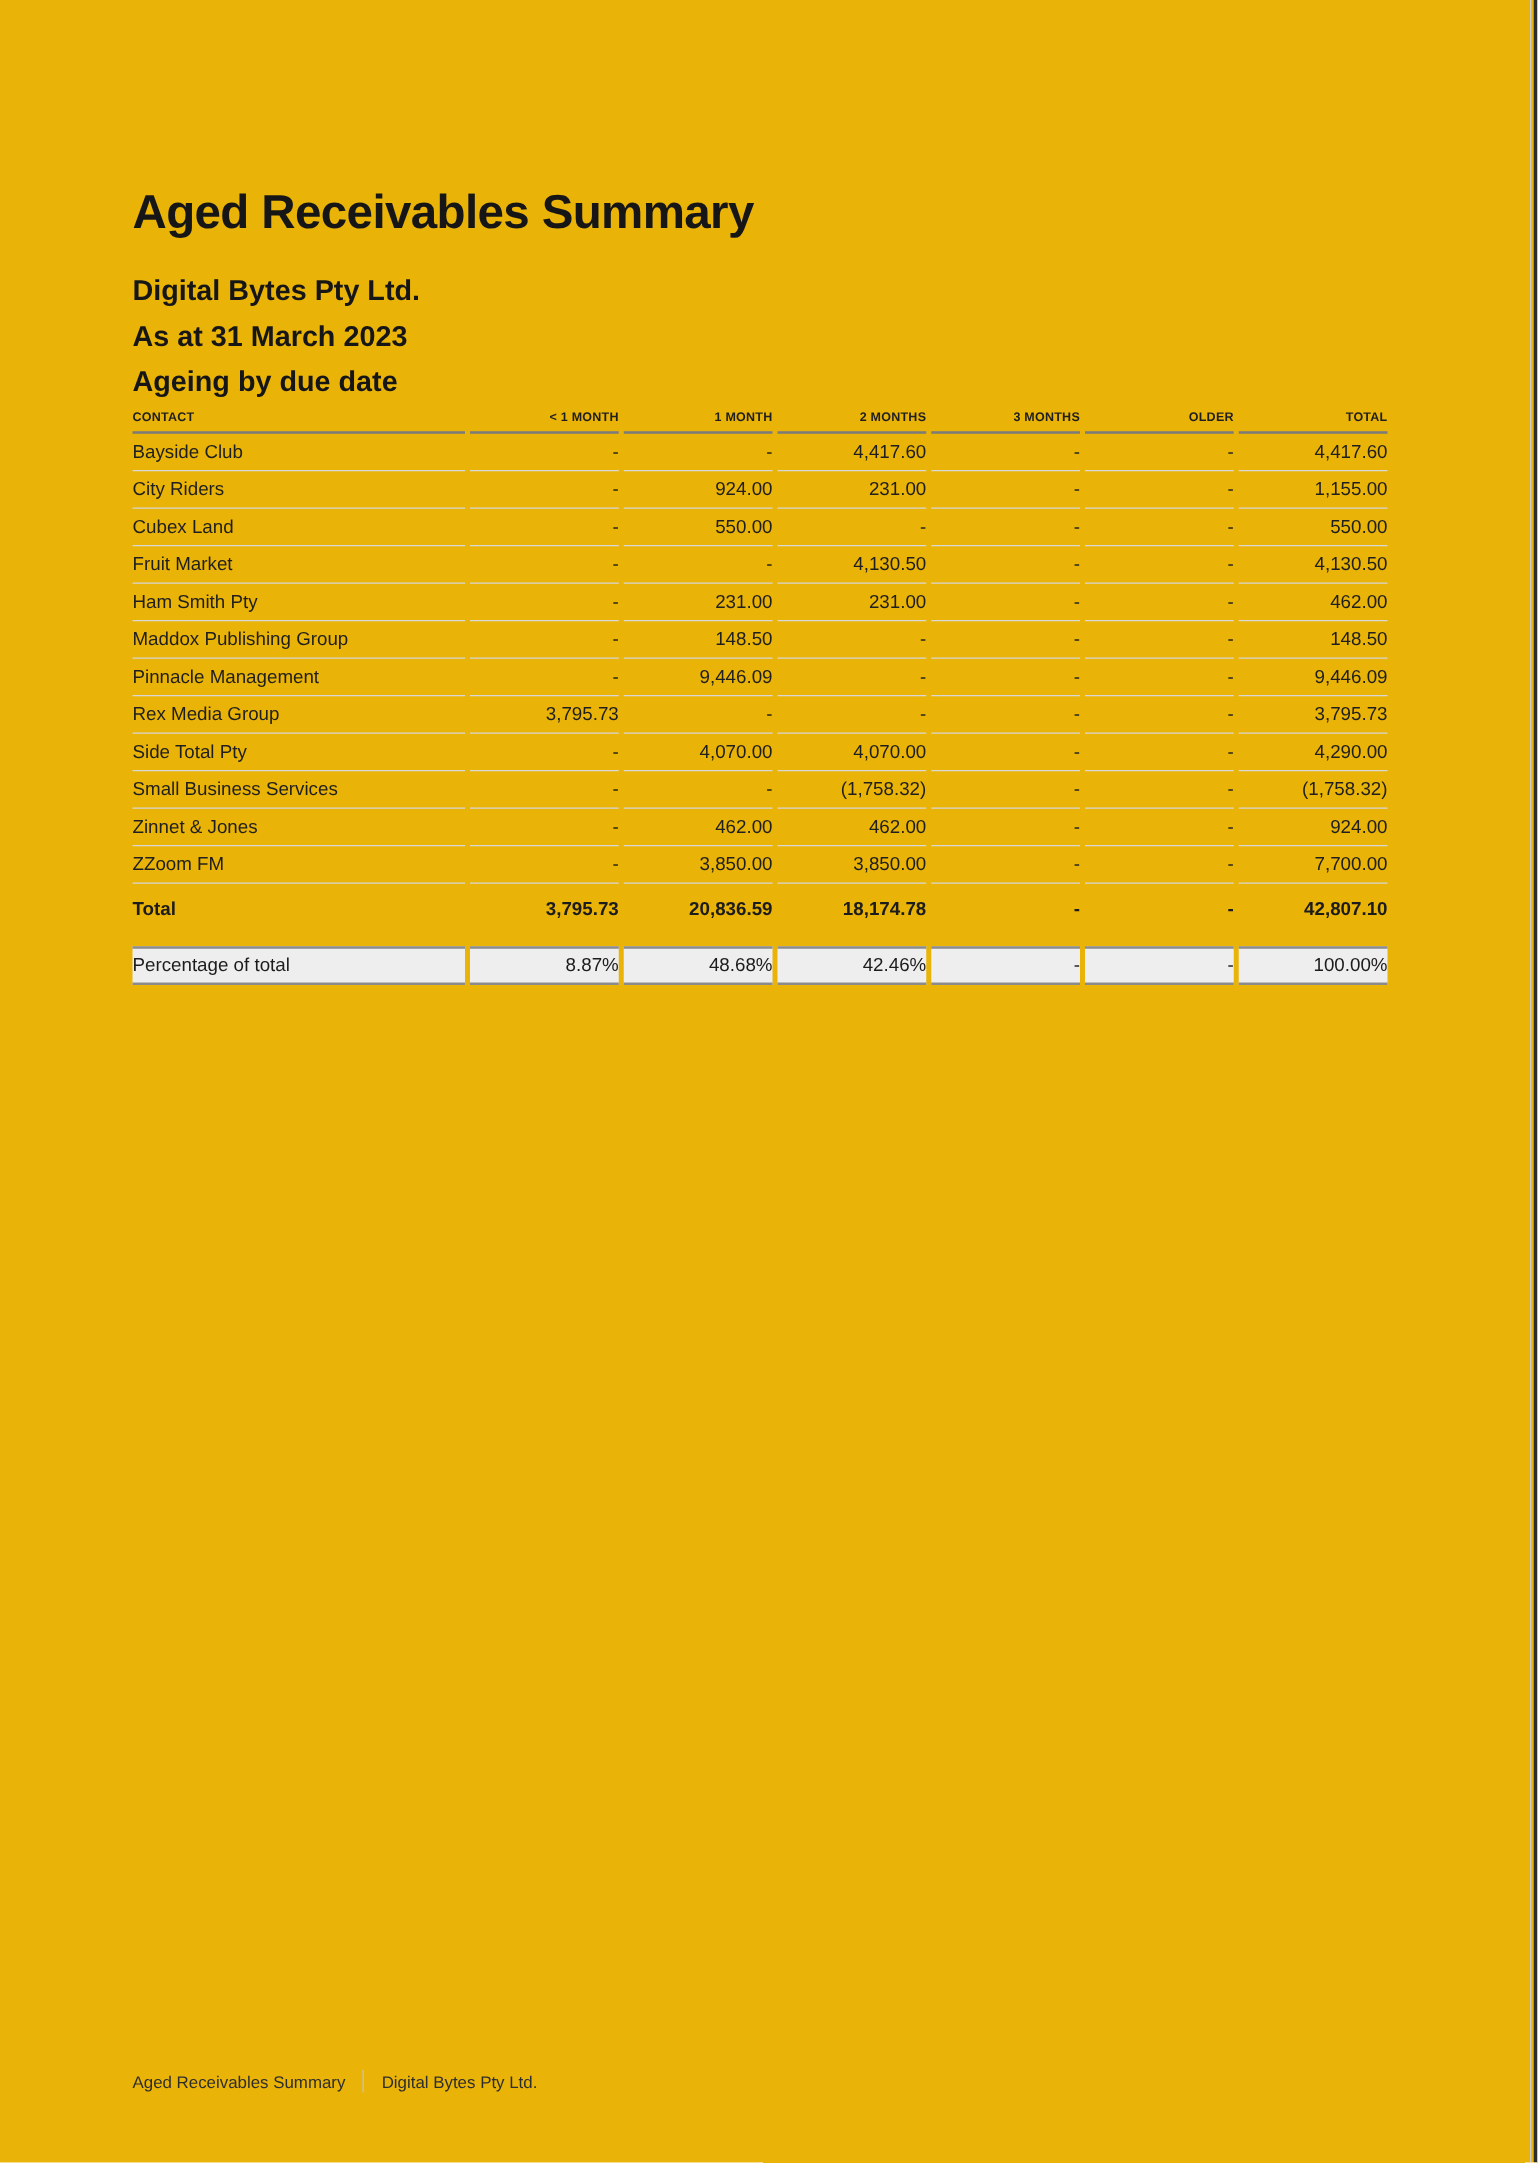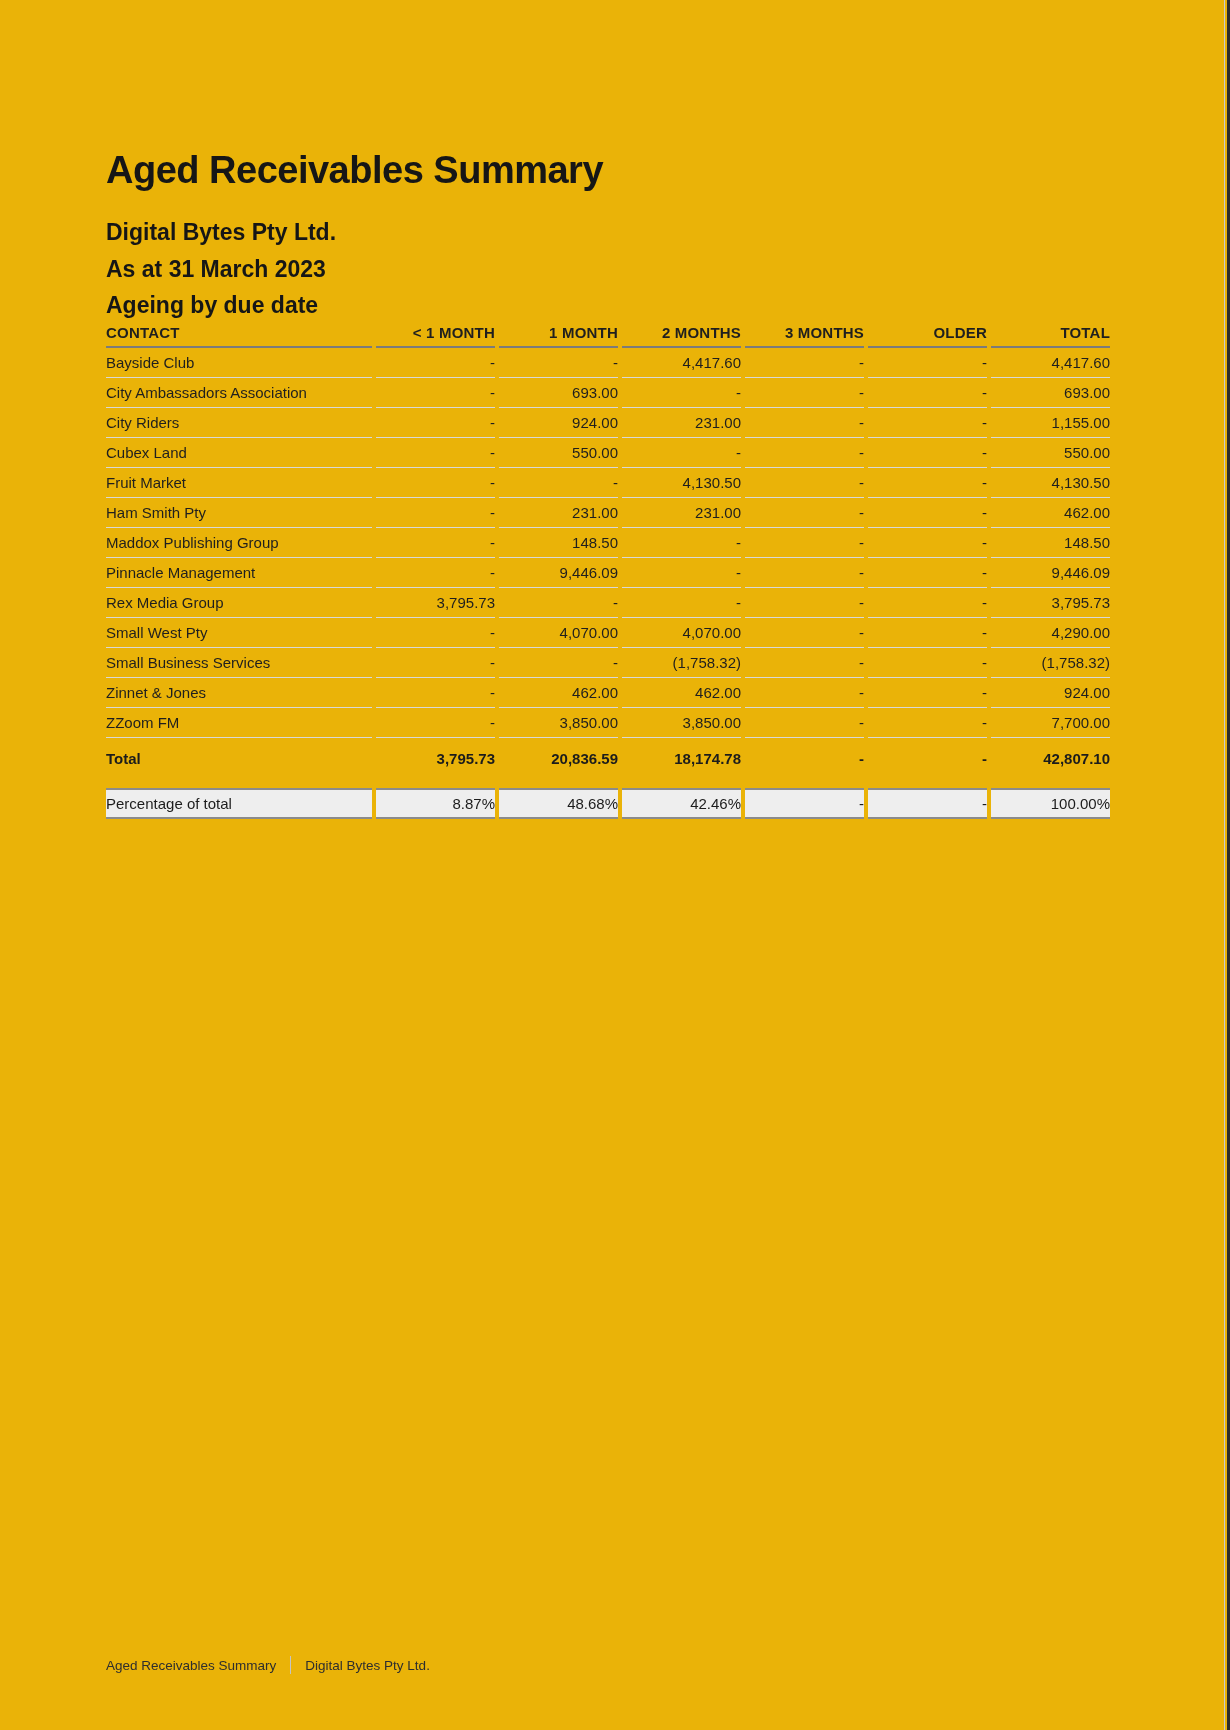--- a/index.html
+++ b/index.html
@@ -25,21 +25,21 @@
     margin:0 0 0 102px;
     border-collapse:separate;
     border-spacing:4px 0;
     table-layout:fixed;
     width:1012px;
     font-size:15px;
   }
   col.c-contact{width:266px;}
   col.c-num{width:119px;}
   th{
-    font-size:15px;font-weight:700;letter-spacing:0.2px;
+    font-size:10px;font-weight:700;letter-spacing:0.2px;
     color:#1f1f1f;text-transform:uppercase;
     vertical-align:bottom;padding:0 0 5px 0;
     border-bottom:2px solid #7b7b7b;
     height:16px;white-space:nowrap;
   }
   th.left, td.left{text-align:left;}
   th.num, td.num{text-align:right;}
   td{
     height:29px;padding:0;vertical-align:middle;
     border-bottom:1px solid #d8d8d8;
@@ -112,29 +112,20 @@
         <tr>
           <td class="left">Bayside Club</td>
           <td class="num">-</td>
           <td class="num">-</td>
           <td class="num">4,417.60</td>
           <td class="num">-</td>
           <td class="num">-</td>
           <td class="num">4,417.60</td>
         </tr>
         <tr>
-          <td class="left">City Ambassadors Association</td>
-          <td class="num">-</td>
-          <td class="num">693.00</td>
-          <td class="num">-</td>
-          <td class="num">-</td>
-          <td class="num">-</td>
-          <td class="num">693.00</td>
-        </tr>
-        <tr>
           <td class="left">City Riders</td>
           <td class="num">-</td>
           <td class="num">924.00</td>
           <td class="num">231.00</td>
           <td class="num">-</td>
           <td class="num">-</td>
           <td class="num">1,155.00</td>
         </tr>
         <tr>
           <td class="left">Cubex Land</td>
@@ -184,21 +175,21 @@
         <tr>
           <td class="left">Rex Media Group</td>
           <td class="num">3,795.73</td>
           <td class="num">-</td>
           <td class="num">-</td>
           <td class="num">-</td>
           <td class="num">-</td>
           <td class="num">3,795.73</td>
         </tr>
         <tr>
-          <td class="left">Small West Pty</td>
+          <td class="left">Side Total Pty</td>
           <td class="num">-</td>
           <td class="num">4,070.00</td>
           <td class="num">4,070.00</td>
           <td class="num">-</td>
           <td class="num">-</td>
           <td class="num">4,290.00</td>
         </tr>
         <tr>
           <td class="left">Small Business Services</td>
           <td class="num">-</td>

